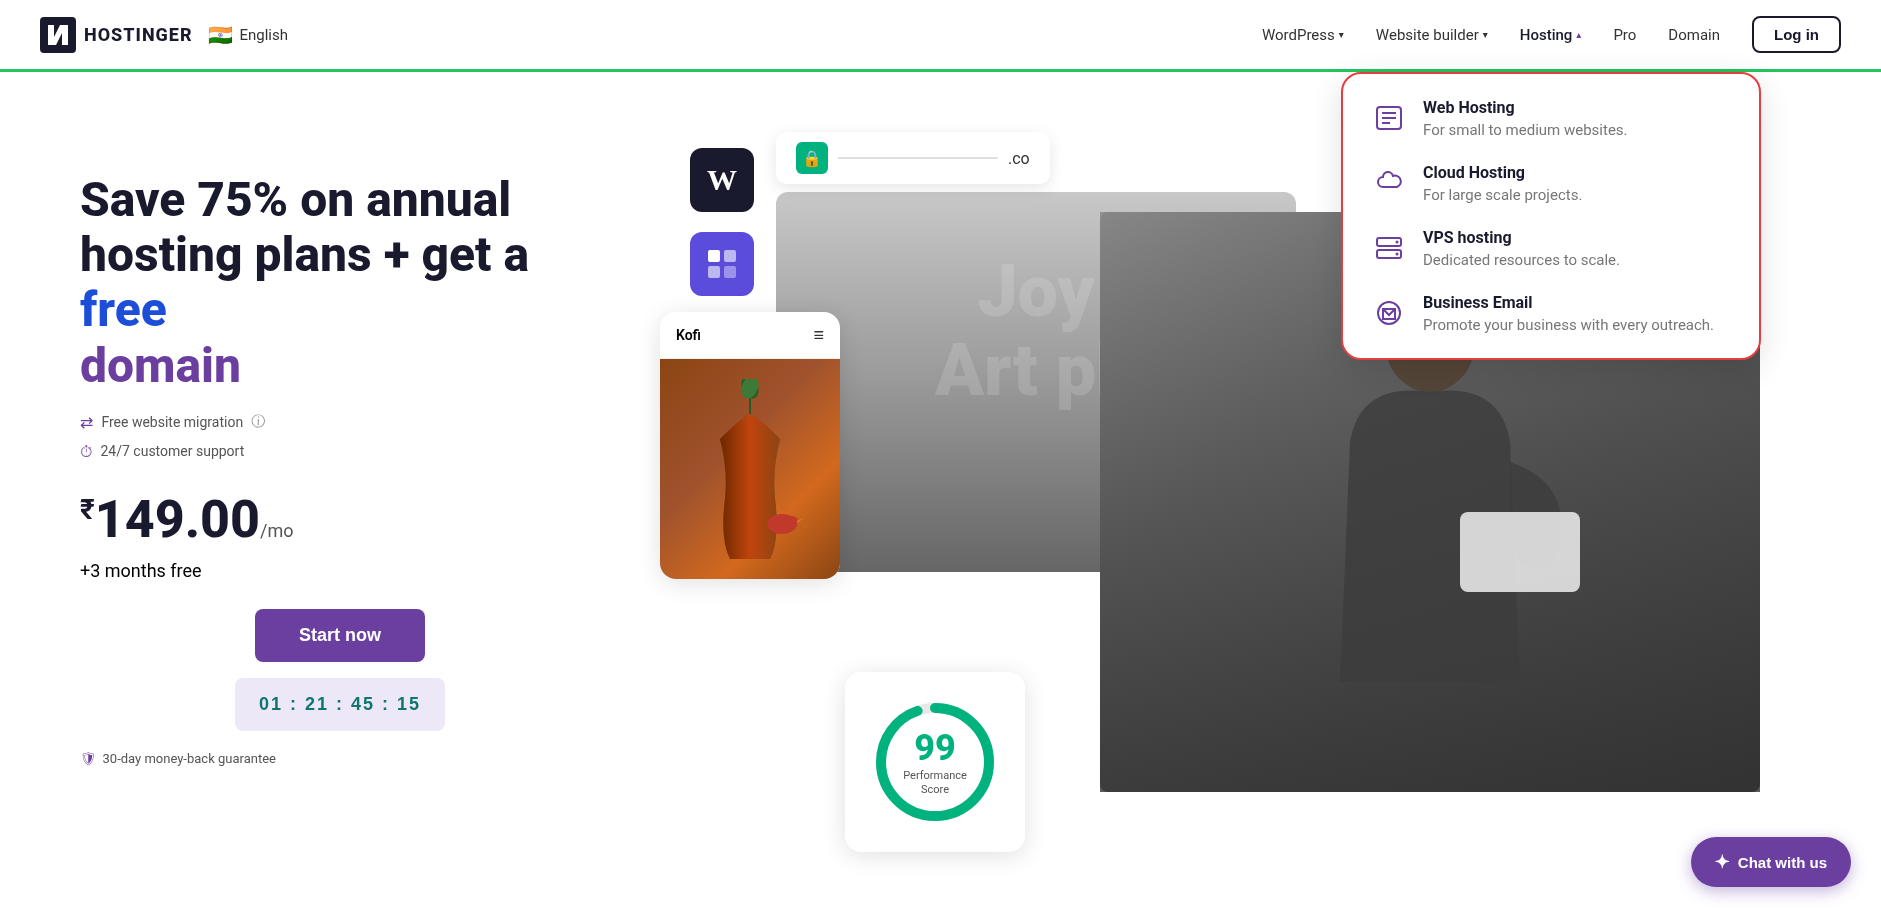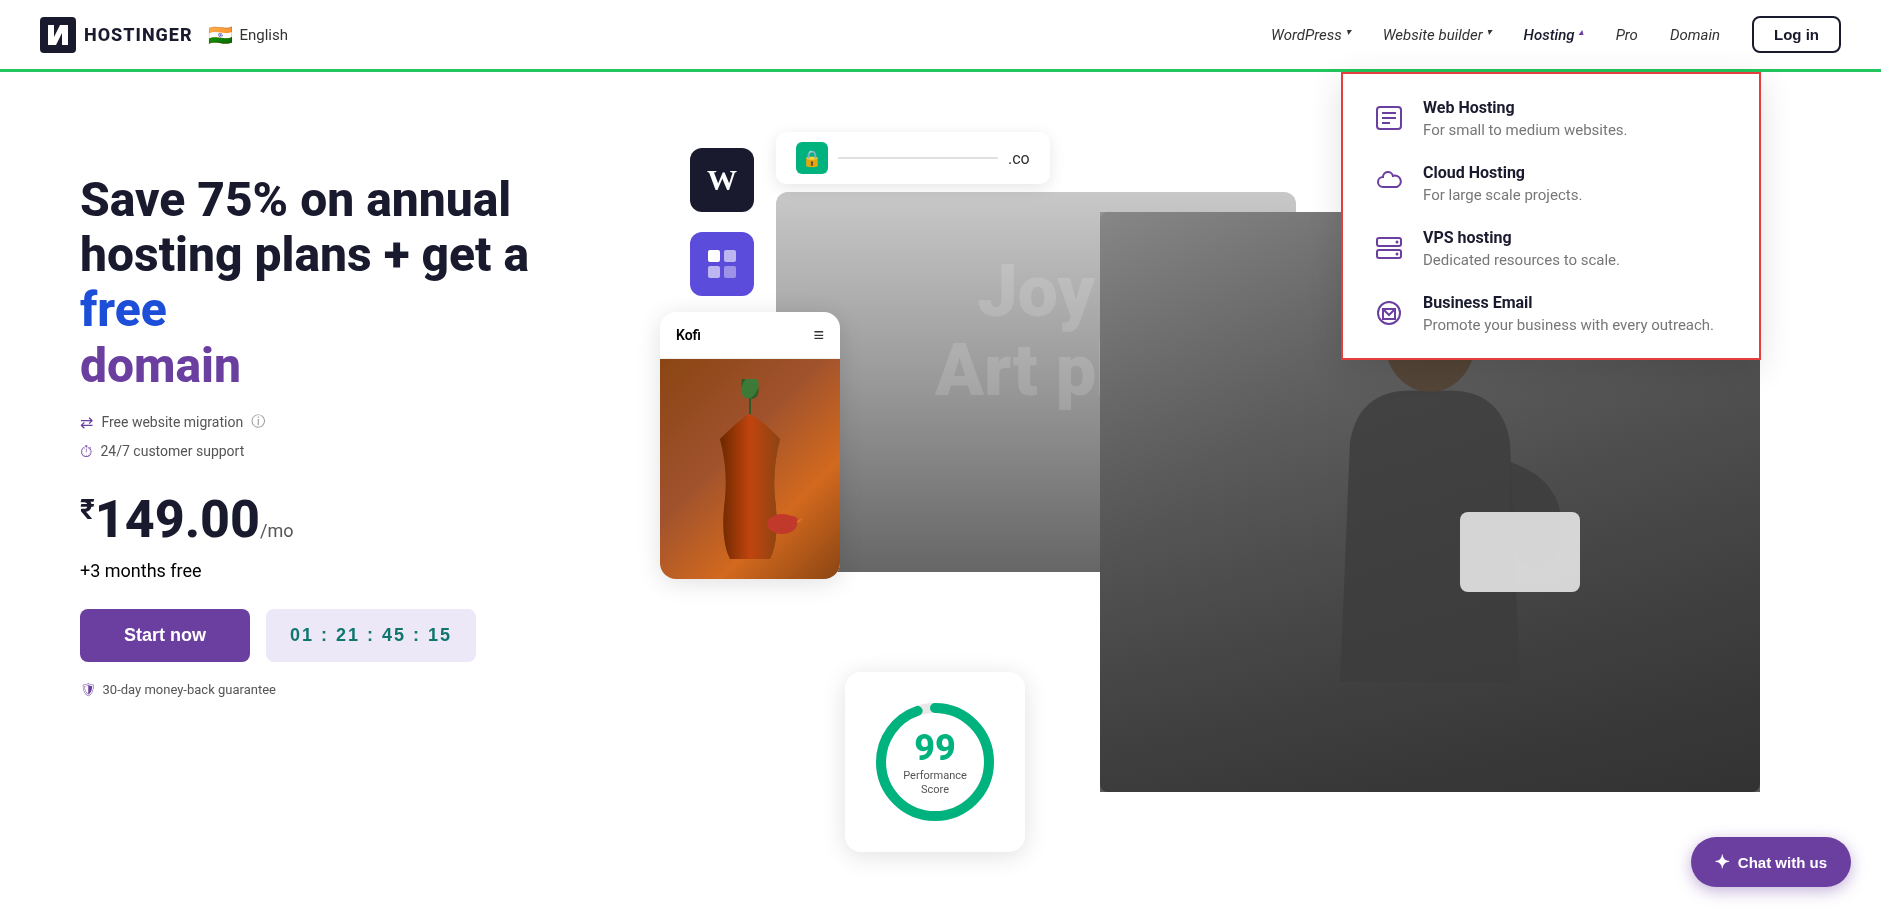--- a/index.html
+++ b/index.html
@@ -11,21 +11,21 @@
       padding: 0 40px; height: 72px; border-bottom: 3px solid #22c55e;
       position: relative; z-index: 10;
     }
     .nav-left { display: flex; align-items: center; gap: 16px; }
     .logo { display: flex; align-items: center; gap: 8px; }
     .logo-icon { width: 36px; height: 36px; }
     .logo-text { font-size: 18px; font-weight: 800; color: #1a1a2e; letter-spacing: 1px; }
     .flag-lang { display: flex; align-items: center; gap: 6px; font-size: 15px; color: #333; cursor: pointer; }
     .flag { font-size: 20px; }
     .nav-right { display: flex; align-items: center; gap: 32px; }
-    .nav-item { font-size: 15px; color: #333; cursor: pointer; display: flex; align-items: flex-start; gap: 4px; text-decoration: none; font-style: italic; }
+    .nav-item { font-size: 15px; color: #333; cursor: pointer; display: flex; align-items: center; gap: 4px; text-decoration: none; }
     .nav-item.active { color: #1a1a2e; font-weight: 500; }
     .caret { font-size: 10px; }
     .caret-up { color: #6b3fa0; }
     .login-btn {
       border: 2px solid #1a1a2e; border-radius: 8px; padding: 8px 20px;
       font-size: 15px; font-weight: 600; color: #1a1a2e; cursor: pointer;
       background: #fff;
     }
 
     
@@ -35,21 +35,21 @@
     .hero-title .free { color: #1d4ed8; }
     .hero-title .domain { color: #6b3fa0; }
     .features { display: flex; flex-direction: column; gap: 10px; margin-bottom: 28px; }
     .feature-item { display: flex; align-items: center; gap: 8px; font-size: 14px; color: #555; }
     .feature-icon { color: #6b3fa0; font-size: 16px; }
     .price-block { margin-bottom: 10px; }
     .price { font-size: 52px; font-weight: 800; color: #1a1a2e; }
     .price-currency { font-size: 28px; font-weight: 700; vertical-align: super; }
     .price-per { font-size: 18px; color: #555; font-weight: 400; }
     .months-free { font-size: 18px; font-weight: 400; color: #000000; margin-bottom: 28px; }
-    .cta-row { display: flex; align-items: center; gap: 16px; margin-bottom: 20px; }
+    .cta-row { display: flex; align-items: center; gap: 16px; margin-bottom: 20px; flex-direction: column; }
     .start-btn {
       background: #6b3fa0; color: #fff; border: none; border-radius: 8px;
       padding: 16px 44px; font-size: 18px; font-weight: 700; cursor: pointer;
     }
     .timer-btn {
       background: #ede8f8; color: #0f766e; border: none; border-radius: 8px;
       padding: 16px 24px; font-size: 18px; font-weight: 600; cursor: pointer;
       letter-spacing: 2px;
     }
     .guarantee { display: flex; align-items: center; gap: 6px; font-size: 13px; color: #555; }
@@ -105,21 +105,21 @@
       font-size: 16px; color: #888;
     }
     .domain-lock {
       width: 32px; height: 32px; background: #00b37e; border-radius: 6px;
       display: flex; align-items: center; justify-content: center; color: #fff; font-size: 16px;
     }
 
     
     .hosting-dropdown {
       position: absolute; top: 72px; right: 120px;
-      background: #fff; border: 2px solid #e53e3e; border-radius: 0;
+      background: #fff; border: 2px solid #e53e3e; border-radius: 20px;
       padding: 24px 28px; width: 420px;
       box-shadow: 0 8px 32px rgba(0,0,0,0.12); z-index: 100;
     }
     .dropdown-item { display: flex; align-items: flex-start; gap: 16px; margin-bottom: 24px; cursor: pointer; }
     .dropdown-item:last-child { margin-bottom: 0; }
     .dropdown-icon { width: 36px; height: 36px; display: flex; align-items: center; justify-content: center; flex-shrink: 0; margin-top: 2px; }
     .dropdown-icon svg { width: 28px; height: 28px; }
     .dropdown-content { flex: 1; }
     .dropdown-title { font-size: 16px; font-weight: 700; color: #1a1a2e; margin-bottom: 4px; }
     .dropdown-subtitle { font-size: 15px; color: #777; }

